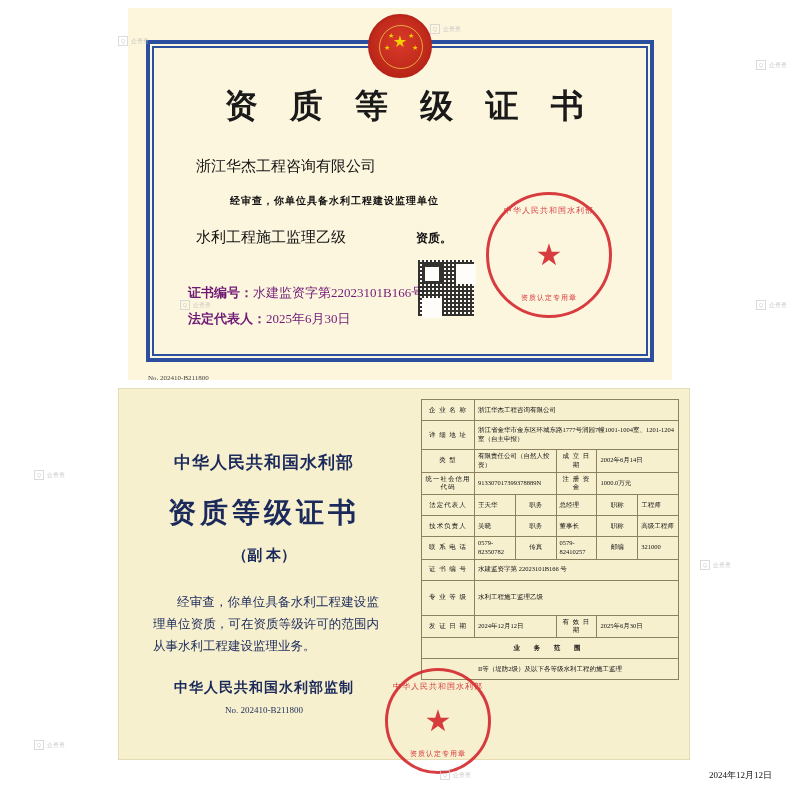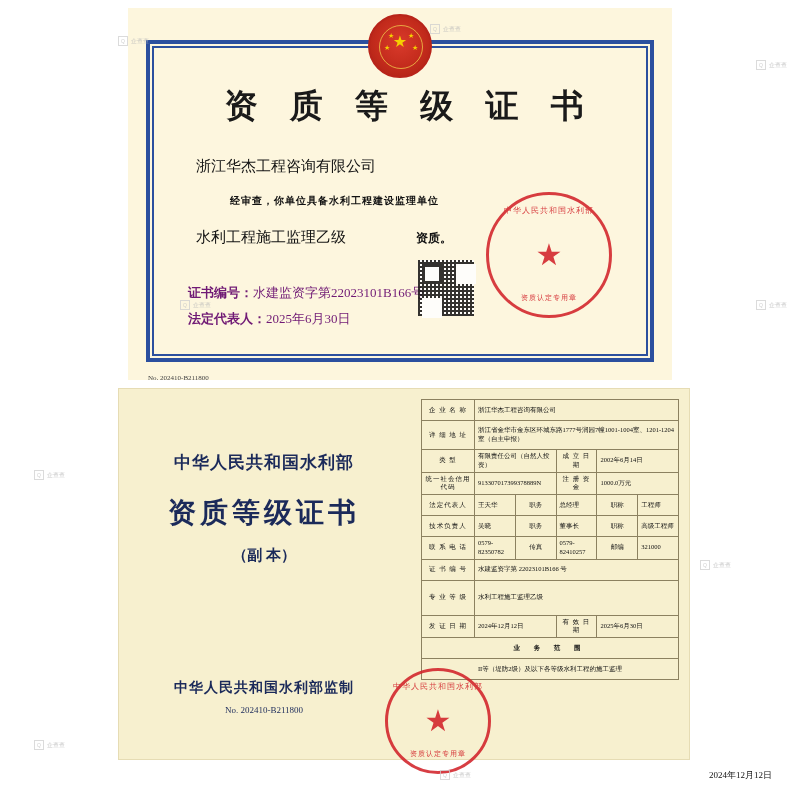--- a/index.html
+++ b/index.html
@@ -402,20 +402,21 @@
   </div>
 
   <div class="cert-top-no">No. 202410-B211800</div>
 
   <div class="cert-bottom">
 
     <div class="left-panel">
       <div class="lp-title1">中华人民共和国水利部</div>
       <div class="lp-title2">资质等级证书</div>
       <div class="lp-sub">（副 本）</div>
+      <div class="lp-body">经审查，你单位具备水利工程建设监理单位资质，可在资质等级许可的范围内从事水利工程建设监理业务。</div>
       <div class="lp-issuer">中华人民共和国水利部监制</div>
       <div class="lp-no">No. 202410-B211800</div>
     </div>
 
     <div class="right-panel">
       <table class="info">
         <tbody>
           <tr>
             <td class="lbl">企 业 名 称</td>
             <td class="val" colspan="5">浙江华杰工程咨询有限公司</td>

